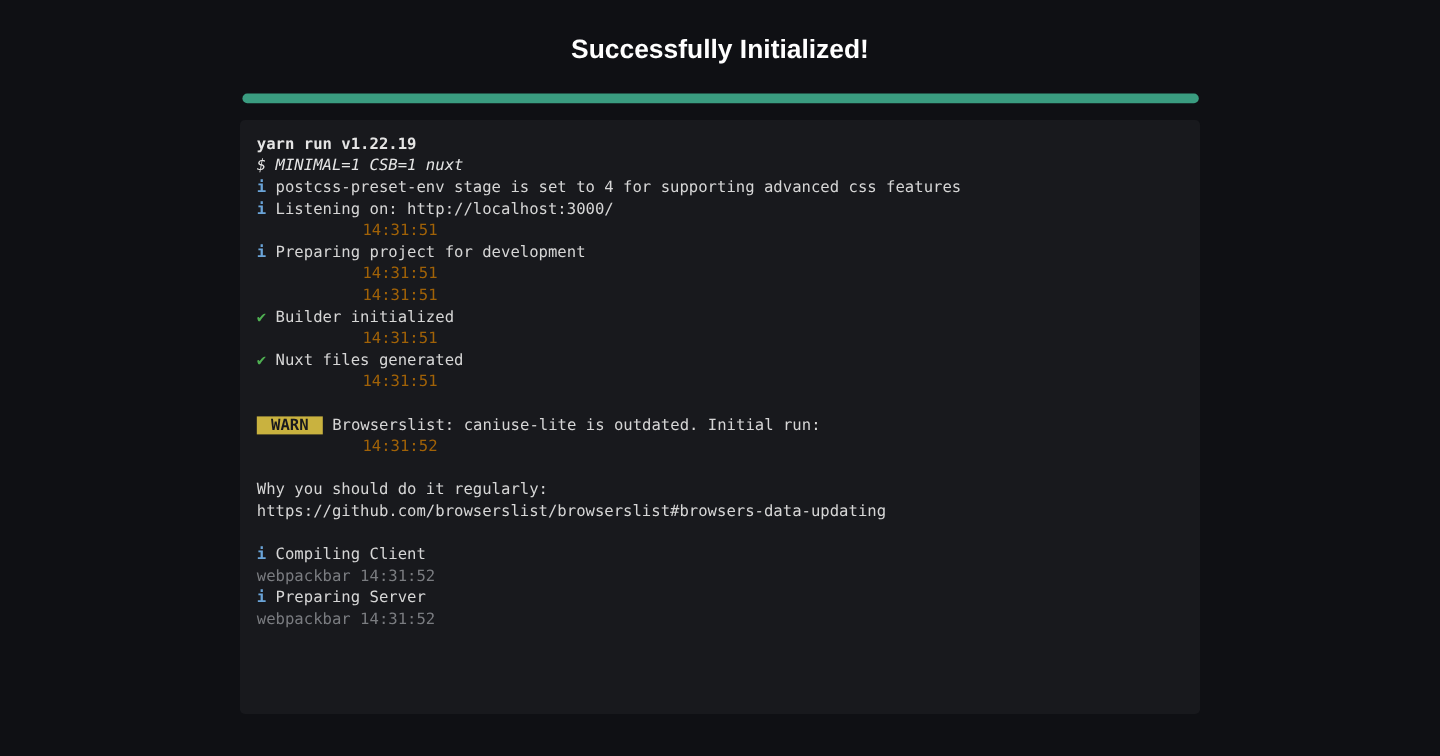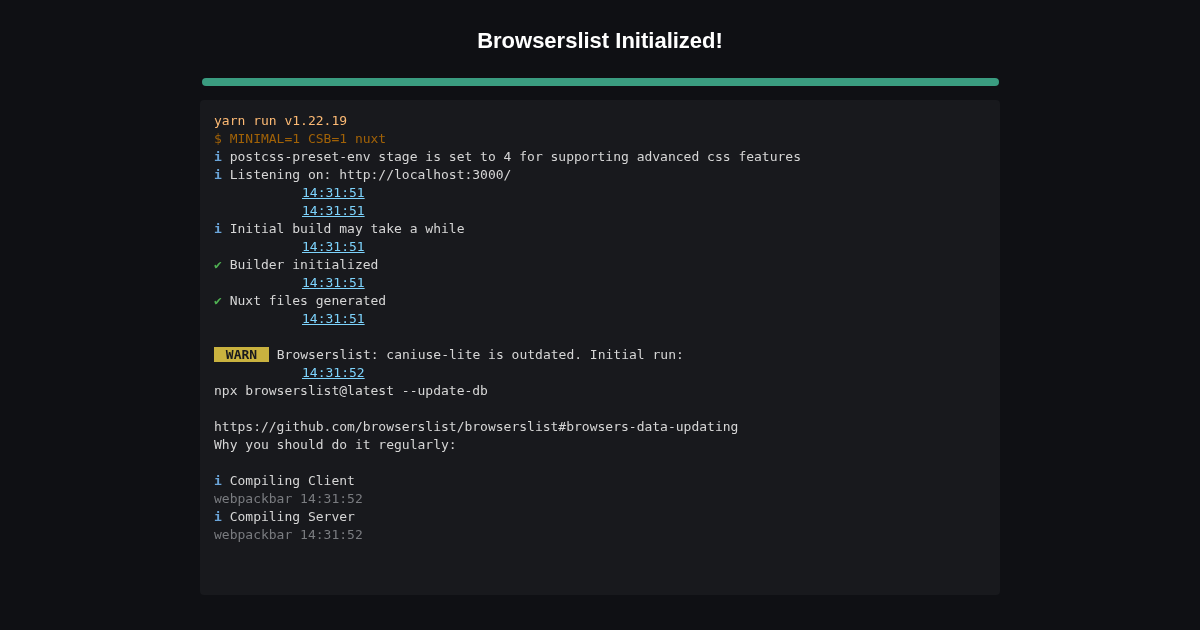--- a/index.html
+++ b/index.html
@@ -42,77 +42,76 @@
       line-height: 18px;
       color: #d6d6d6;
       height: 495px;
       overflow: hidden;
     }
     .line {
       white-space: pre-wrap;
       word-break: break-word;
     }
     .bold {
-      font-weight: 400;
-      color: #fdba74;
+      font-weight: 700;
+      color: #e5e5e5;
     }
     .dim {
-      color: #a16207;
+      color: #e5e5e5;
+      font-style: italic;
     }
     .info-i {
       color: #6aa4d8;
       font-weight: 700;
     }
     .check {
       color: #4fb052;
     }
     .timestamp {
-      color: #7dd3fc;
+      color: #a16207;
       padding-left: 88px;
-      text-decoration: underline;
     }
     .warn-badge {
       background: #c9b23f;
       color: #18191d;
       font-weight: 700;
       padding: 0 4px;
       text-align: right;
     }
     .blank {
       height: 18px;
     }
     .src {
       color: #7a7c80;
     }
   </style>
 </head>
 <body>
 
 <div class="container">
-  <div class="title">Browserslist Initialized!</div>
+  <div class="title">Successfully Initialized!</div>
   <div class="progress-bar"></div>
   <div class="terminal">
     <div class="line bold">yarn run v1.22.19</div>
     <div class="line dim">$ MINIMAL=1 CSB=1 nuxt</div>
     <div class="line"><span class="info-i">i</span><span> postcss-preset-env stage is set to 4 for supporting advanced css features</span></div>
     <div class="line"><span class="info-i">i</span><span> Listening on: http://localhost:3000/</span></div>
     <div class="line timestamp">14:31:51</div>
+    <div class="line"><span class="info-i">i</span><span> Preparing project for development</span></div>
     <div class="line timestamp">14:31:51</div>
-    <div class="line"><span class="info-i">i</span><span> Initial build may take a while</span></div>
     <div class="line timestamp">14:31:51</div>
     <div class="line"><span class="check">✔</span> <span>Builder initialized</span></div>
     <div class="line timestamp">14:31:51</div>
     <div class="line"><span class="check">✔</span> <span>Nuxt files generated</span></div>
     <div class="line timestamp">14:31:51</div>
     <div class="blank"></div>
     <div class="line"><span class="warn-badge"> WARN </span><span> Browserslist: caniuse-lite is outdated. Initial run:</span></div>
     <div class="line timestamp">14:31:52</div>
-    <div class="line">npx browserslist@latest --update-db</div>
     <div class="blank"></div>
+    <div class="line">Why you should do it regularly:</div>
     <div class="line">https://github.com/browserslist/browserslist#browsers-data-updating</div>
-    <div class="line">Why you should do it regularly:</div>
     <div class="blank"></div>
     <div class="line"><span class="info-i">i</span><span> Compiling Client</span></div>
     <div class="line src">webpackbar 14:31:52</div>
-    <div class="line"><span class="info-i">i</span><span> Compiling Server</span></div>
+    <div class="line"><span class="info-i">i</span><span> Preparing Server</span></div>
     <div class="line src">webpackbar 14:31:52</div>
   </div>
 </div>
 
 </body></html>

